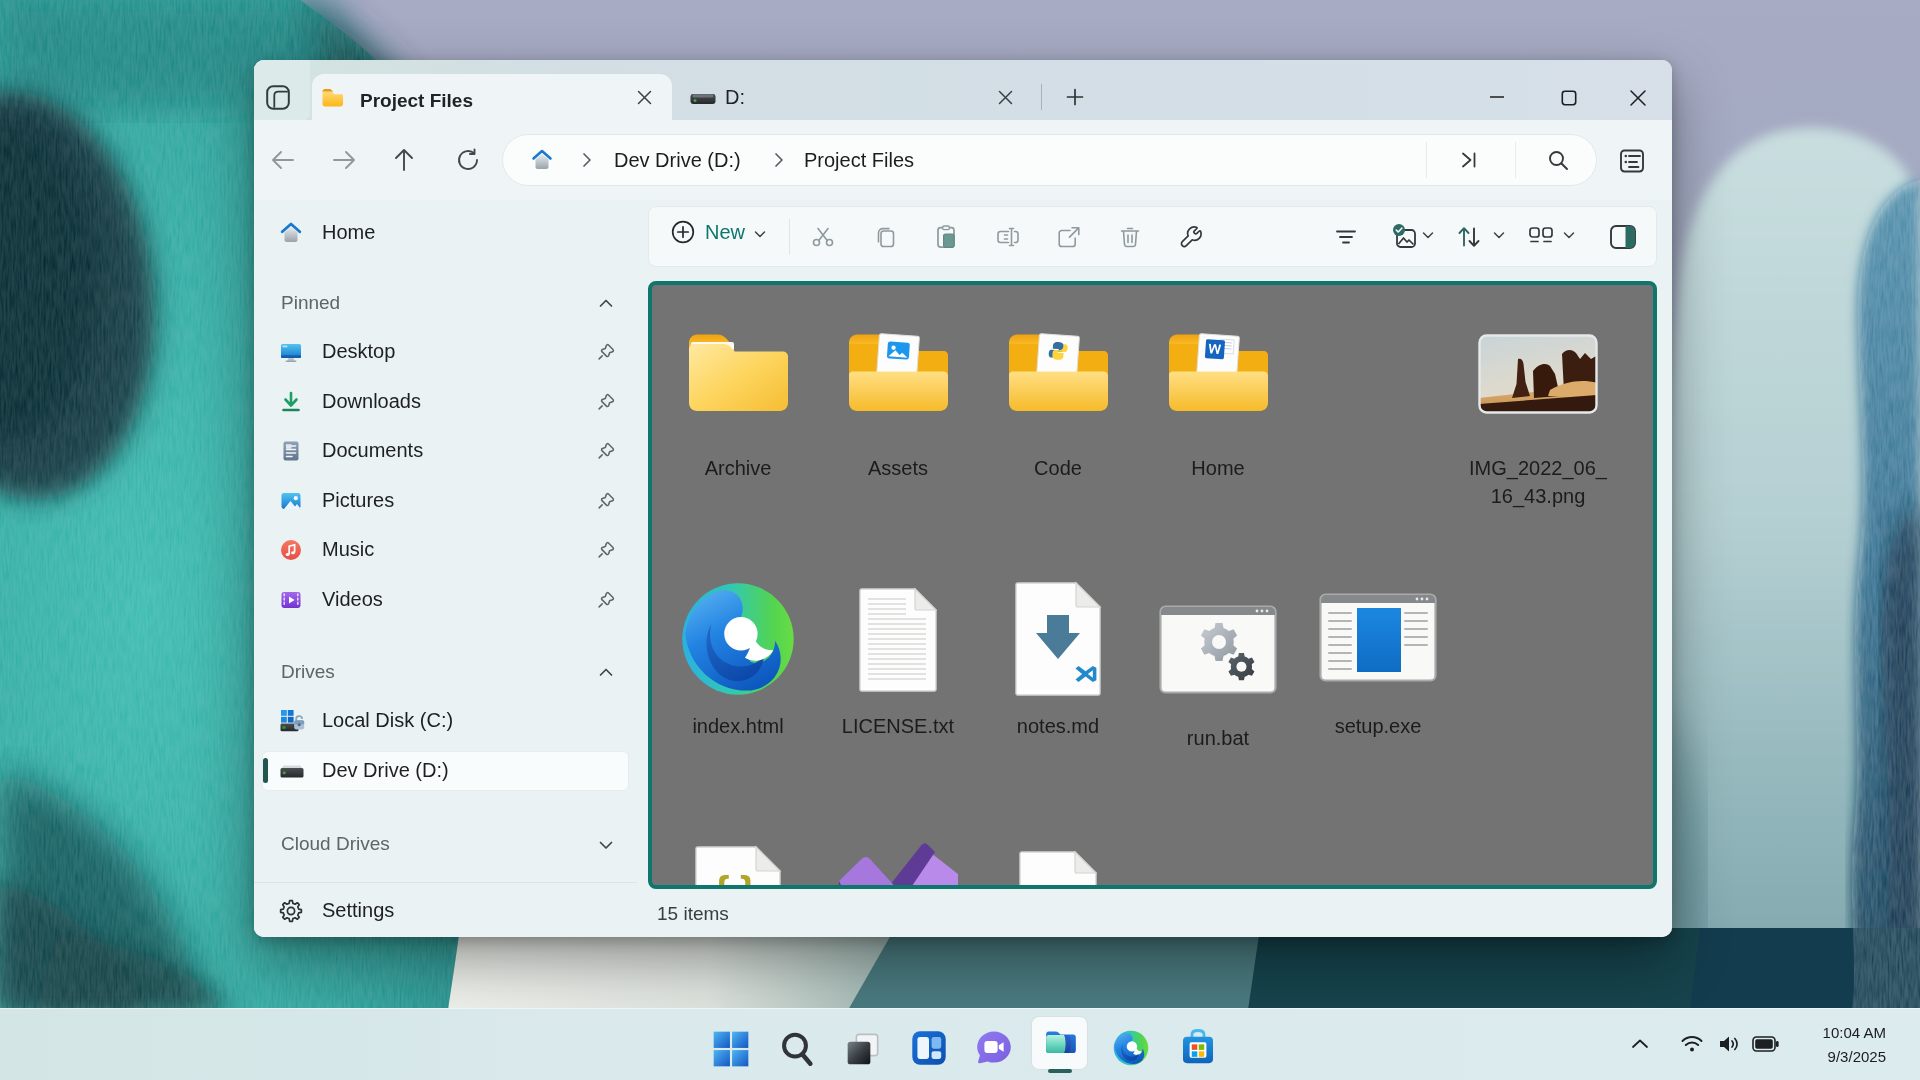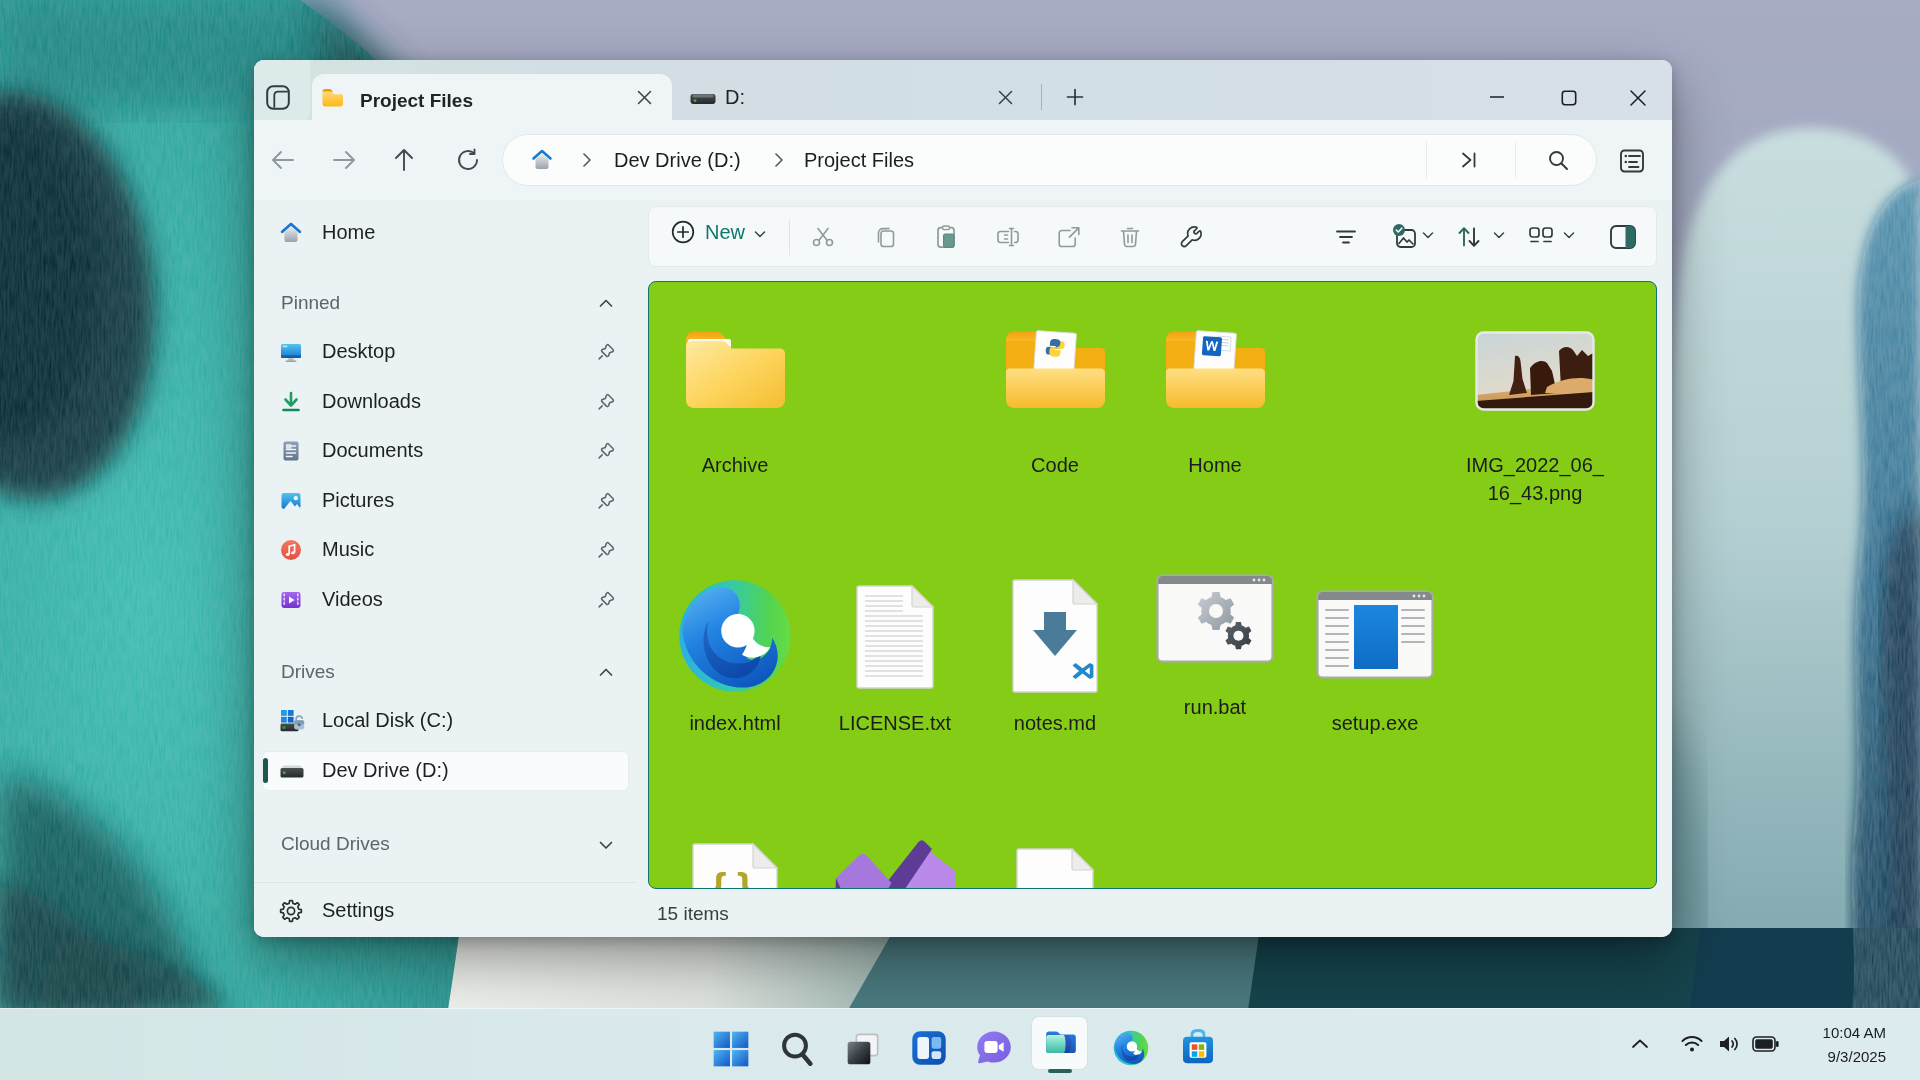--- a/index.html
+++ b/index.html
@@ -18,21 +18,21 @@
   #activeTab { position:absolute; left:58px; top:14px; width:360px; height:46px; background:#eff5f6; border-radius:12px 12px 0 0; }
   #navbar { position:absolute; left:0; top:60px; width:100%; height:80px; background:#eff5f6; }
   #body { position:absolute; left:0; top:140px; width:100%; height:737px; background:#ebf2f3; }
   #sidebar { position:absolute; left:0; top:140px; width:391px; height:737px; background:#ebf2f3;text-align:center; }
   .sideicon { position:absolute; left:25px; }
   .sidetext { position:absolute; left:68px; font-size:20px; color:#1d1f20; }
   .pin { position:absolute; left:343px; }
   .chev { position:absolute; left:344px; }
   .shead { position:absolute; left:27px; font-size:19px; color:#5c6569; }
   .toolcard { position:absolute; left:394px; top:146px; width:1009px; height:61px; background:#f5f9fa; border:1px solid #e4eaeb; border-radius:8px; }
-  .filecard { position:absolute; left:394px; top:221px; width:1009px; height:608px; background:#84cc16; border:1px solid #0f766e; border-radius:8px; overflow:hidden; }
+  .filecard { position:absolute; left:394px; top:221px; width:1009px; height:608px; background:#737373; border:4px solid #0f766e; border-radius:8px; overflow:hidden; }
   .cell { position:absolute; width:160px; text-align:center; }
   .cell svg { display:block; margin:0 auto; }
   .cell .lbl { position:absolute; left:-10px; right:-10px; font-size:20px; color:#1c1c1c; line-height:28px; text-align:center; }
   .r1 .lbl { top:124px; }
   .r2 .lbl { top:131px; }
   #status { position:absolute; left:403px; top:843px; font-size:19px; color:#3a3e40; }
   #taskbar { position:absolute; left:0; top:1008px; width:1920px; height:72px; background:linear-gradient(90deg,#d3e5e5 0%, #d9e9ec 30%, #dcebee 100%); border-top:1px solid rgba(255,255,255,0.55); }
   .tico { position:absolute; top:18px; width:36px; height:36px; }
   #clock { position:absolute; right:34px; top:12px; text-align:right; font-size:15px; color:#1b1d1e; line-height:24px; }
 </style>
@@ -528,20 +528,34 @@
 
   <div class="filecard">
 
     <div class="cell r1" style="left:6px;top:45px">
       <svg width="102" height="82" viewBox="0 0 102 82">
         <path d="M2 13 C2 8 5.5 4.5 10.5 4.5 L30 4.5 C34 4.5 37 6 39.5 8.8 L46.5 17 L2 17 Z" fill="url(#foldTab)"></path>
         <rect x="4" y="12" width="43" height="9" rx="2" fill="#fcf9f2"></rect>
         <path d="M2 19 C2 16.2 4.2 14 7 14 L36.5 14 C39.3 14 41.9 15.2 43.8 17.2 L47.8 21.5 L96 21.5 C98.8 21.5 101 23.7 101 26.5 L101 73 C101 77.4 97.4 81 93 81 L10 81 C5.6 81 2 77.4 2 73 Z" fill="url(#foldBody)"></path>
       </svg>
       <div class="lbl">Archive</div>
+    </div>
+    <div class="cell r1" style="left:166px;top:45px">
+      <svg width="102" height="82" viewBox="0 0 102 82">
+        <path d="M2 13 C2 8 5.5 4.5 10.5 4.5 L30 4.5 C34 4.5 37 6 39.5 8.8 L46.5 17 L2 17 Z" fill="url(#foldTab)"></path>
+        <path d="M2 14 L44 14 C46.8 14 49 16 51 18 L54 21 L97 21 C99.2 21 101 22.8 101 25 L101 50 L2 50 Z" fill="#f3ae12"></path>
+        <g transform="rotate(4 51 26)">
+          <rect x="31" y="5" width="40" height="42" rx="2" fill="#fdfdfd" stroke="#e2dfd8" stroke-width="1"></rect>
+          <rect x="40" y="12" width="22" height="17" rx="2.5" fill="#1d97ee"></rect>
+          <circle cx="46" cy="18" r="2.2" fill="#fff"></circle>
+          <path d="M41.5 27 L48 20.5 L52.5 25 L55 22.5 L60.5 27 Z" fill="#fff"></path>
+        </g>
+        <path d="M2 45 C2 43 3.6 41.5 5.6 41.5 L96.4 41.5 C98.9 41.5 101 43.6 101 46 L101 73 C101 77.4 97.4 81 93 81 L10 81 C5.6 81 2 77.4 2 73 Z" fill="url(#foldFront)"></path>
+      </svg>
+      <div class="lbl">Assets</div>
     </div>
     <div class="cell r1" style="left:326px;top:45px">
       <svg width="102" height="82" viewBox="0 0 102 82">
         <path d="M2 13 C2 8 5.5 4.5 10.5 4.5 L30 4.5 C34 4.5 37 6 39.5 8.8 L46.5 17 L2 17 Z" fill="url(#foldTab)"></path>
         <path d="M2 14 L44 14 C46.8 14 49 16 51 18 L54 21 L97 21 C99.2 21 101 22.8 101 25 L101 50 L2 50 Z" fill="#f3ae12"></path>
         <g transform="rotate(4 51 26)">
           <rect x="31" y="5" width="40" height="42" rx="2" fill="#fdfdfd" stroke="#e2dfd8" stroke-width="1"></rect>
           <g transform="translate(41,11) scale(0.95)">
             <path d="M10 1 C5.5 1 4.5 3.2 4.5 5.5 L4.5 8.5 L10.8 8.5 L10.8 9.8 L3 9.8 C1.2 9.8 0.6 12 0.6 13.8 C0.6 15.6 1.2 17.8 3 17.8 L5.3 17.8 L5.3 14.8 C5.3 12.6 7.1 11.2 9.3 11.2 L13.4 11.2 C15.2 11.2 16.1 9.9 16.1 8.5 L16.1 5.5 C16.1 2.8 14.3 1 10 1 Z" fill="#356f9f"></path>
             <path d="M10.7 19.8 C15.2 19.8 16.2 17.6 16.2 15.3 L16.2 12.3 L9.9 12.3 L9.9 11 L17.7 11 C19.5 11 20.1 8.8 20.1 7 C20.1 5.2 19.5 3 17.7 3 L15.4 3 L15.4 6 C15.4 8.2 13.6 9.6 11.4 9.6 L7.3 9.6 C5.5 9.6 4.6 10.9 4.6 12.3 L4.6 15.3 C4.6 18 6.4 19.8 10.7 19.8 Z" fill="#ffd43b"></path>
@@ -617,21 +631,21 @@
       <svg width="88" height="116" viewBox="0 0 88 116" style="margin-top:0px">
         <path d="M2 4 C2 2.9 2.9 2 4 2 L62 2 L86 26 L86 112 C86 113.1 85.1 114 84 114 L4 114 C2.9 114 2 113.1 2 112 Z" fill="#fdfdfd" stroke="#d4d4d2" stroke-width="1.4"></path>
         <path d="M62 2 L86 26 L64 26 C62.9 26 62 25.1 62 24 Z" fill="#ececea" stroke="#d4d4d2" stroke-width="1.2"></path>
         <path d="M33 34 L55 34 L55 52 L66 52 L44 78 L22 52 L33 52 Z" fill="#4a7c99"></path>
         <g transform="translate(58,84) scale(0.115)">
           <path d="M181 9 L118 55 L57 9 L30 30 L88 78 L30 126 L57 147 L118 101 L181 147 L212 132 L212 24 Z M181 45 L181 111 L138 78 Z" fill="#2489ca"></path>
         </g>
       </svg>
       <div class="lbl">notes.md</div>
     </div>
-    <div class="cell r2" style="left:486px;top:280px">
+    <div class="cell r2" style="left:486px;top:308px">
       <svg width="118" height="92" viewBox="0 0 118 92" style="margin-top:12px">
         <rect x="1.5" y="1.5" width="115" height="86" rx="5" fill="#f9f9f8" stroke="#a9aaab" stroke-width="2.2"></rect>
         <path d="M2 7 C2 4 4 2 7 2 L111 2 C114 2 116 4 116 7 L116 10 L2 10 Z" fill="#85898c"></path>
         <circle cx="103" cy="6" r="1.4" fill="#e8e8e8"></circle>
           <circle cx="108" cy="6" r="1.4" fill="#e8e8e8"></circle>
           <circle cx="98" cy="6" r="1.4" fill="#e8e8e8"></circle>
         <g transform="translate(33,18)">
           <path d="M23.5 0 L30.5 0 L31.5 5 C33.5 5.6 35.3 6.6 36.8 7.9 L41.6 6.3 L45.1 12.4 L41.3 15.7 C41.6 16.8 41.7 17.9 41.7 19 C41.7 20.1 41.6 21.2 41.3 22.3 L45.1 25.6 L41.6 31.7 L36.8 30.1 C35.3 31.4 33.5 32.4 31.5 33 L30.5 38 L23.5 38 L22.5 33 C20.5 32.4 18.7 31.4 17.2 30.1 L12.4 31.7 L8.9 25.6 L12.7 22.3 C12.4 21.2 12.3 20.1 12.3 19 C12.3 17.9 12.4 16.8 12.7 15.7 L8.9 12.4 L12.4 6.3 L17.2 7.9 C18.7 6.6 20.5 5.6 22.5 5 Z" fill="url(#gearLight)"></path>
           <circle cx="27" cy="19" r="7" fill="#f9f9f8"></circle>
         </g>

